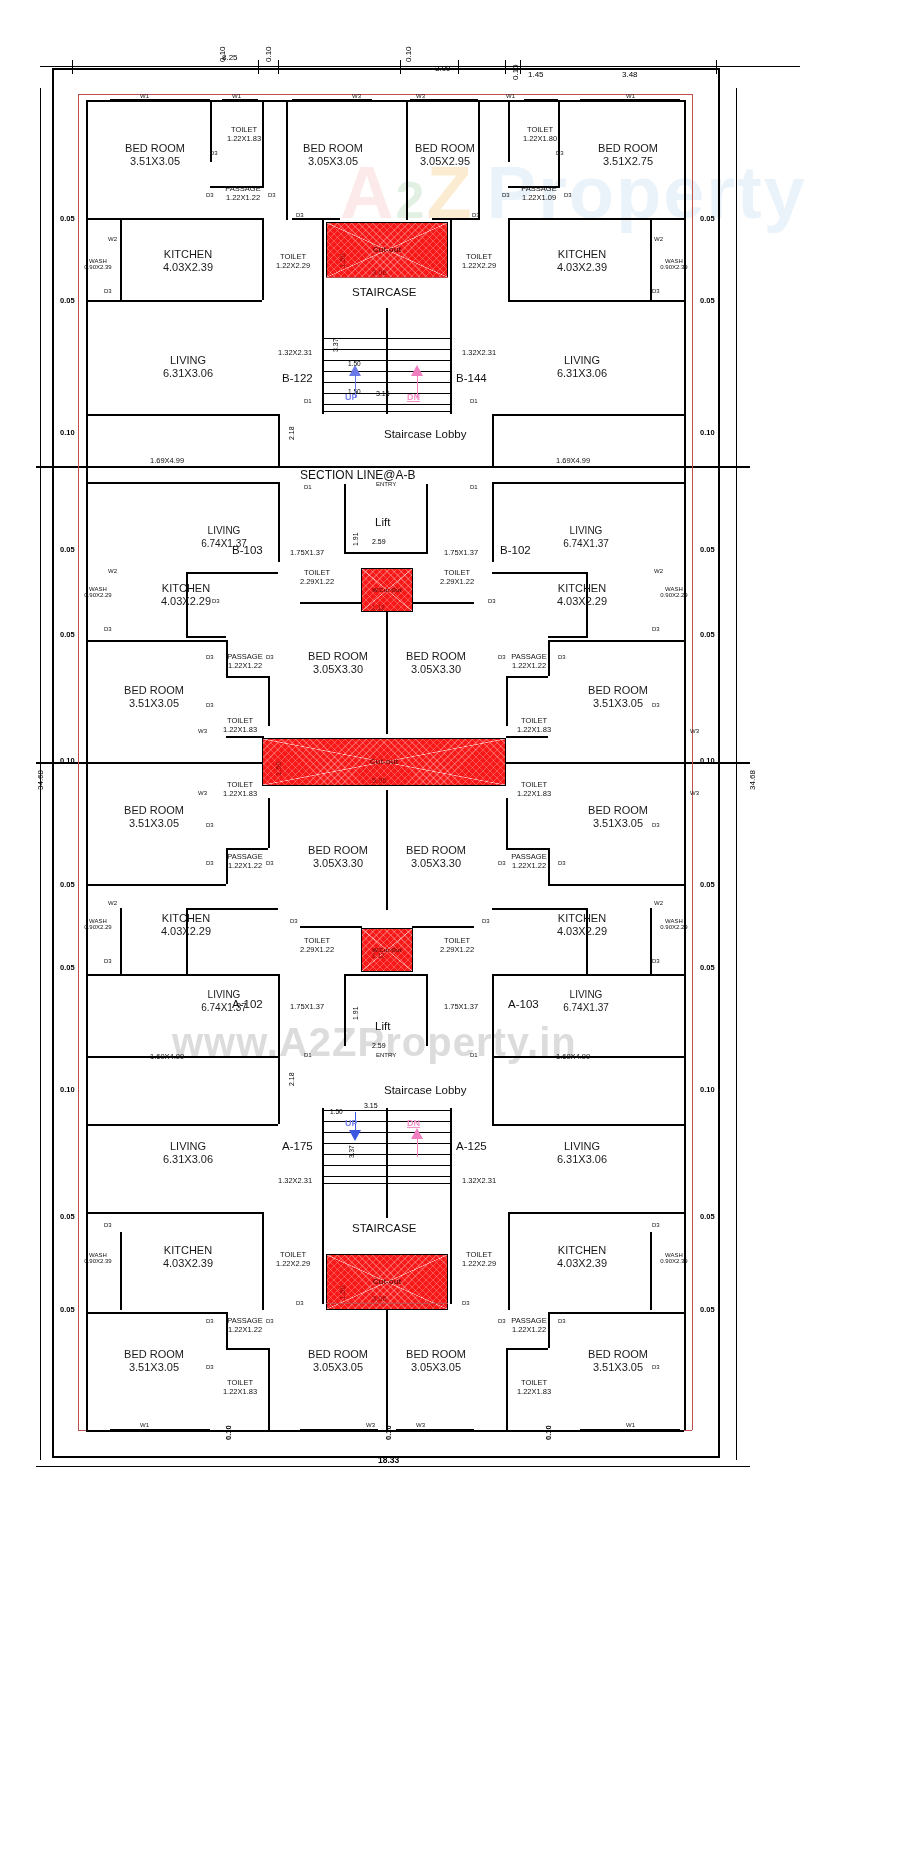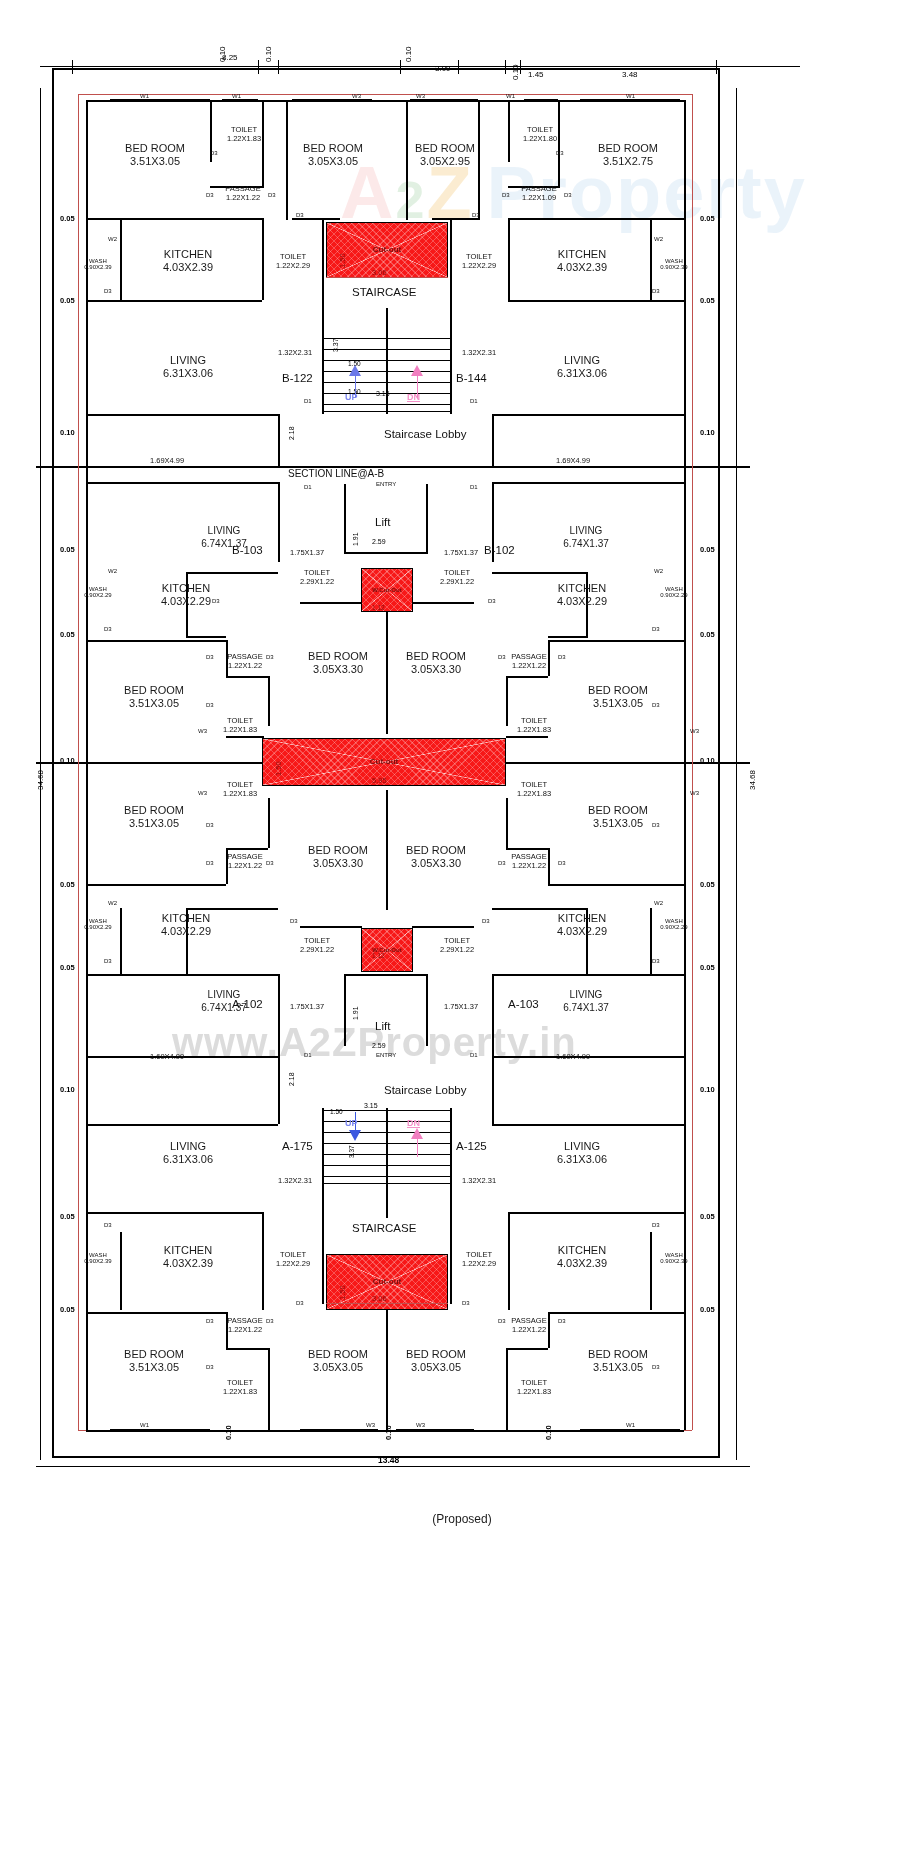--- a/index.html
+++ b/index.html
@@ -291,21 +291,21 @@
   <div class="t small" style="left:462px;top:348px;">1.32X2.31</div>
 
   <div class="t lbl" style="left:282px;top:372px;">B-122</div>
   <div class="t lbl" style="left:456px;top:372px;">B-144</div>
 
   <div class="t tiny" style="left:304px;top:398px;">D1</div>
   <div class="t tiny" style="left:470px;top:398px;">D1</div>
 
   <div class="t lbl" style="left:384px;top:428px;">Staircase Lobby</div>
   <div class="t dimtxt" style="left:288px;top:440px;transform:rotate(-90deg);transform-origin:left top;font-size:7px;">2.18</div>
-  <div class="t small" style="left:288px;top:468px;font-size:10px;">SECTION LINE@A-B</div>
+  <div class="t small" style="left:300px;top:468px;font-size:12px;">SECTION LINE@A-B</div>
   <div class="t small" style="left:150px;top:456px;">1.69X4.99</div>
   <div class="t small" style="left:556px;top:456px;">1.69X4.99</div>
 
   <div class="ln w2" style="left:86px;top:482px;width:192px;"></div>
   <div class="ln w2" style="left:492px;top:482px;width:192px;"></div>
   <div class="ln v2" style="left:278px;top:482px;height:80px;"></div>
   <div class="ln v2" style="left:492px;top:482px;height:80px;"></div>
   <div class="ln v2" style="left:344px;top:484px;height:68px;"></div>
   <div class="ln v2" style="left:426px;top:484px;height:68px;"></div>
   <div class="ln w2" style="left:344px;top:552px;width:84px;"></div>
@@ -320,21 +320,21 @@
 
   <div class="t room" style="left:176px;top:524px;width:96px;font-size:10px;">
     <span class="nm">LIVING</span>
     <span class="sz">6.74X1.37</span>
   </div>
   <div class="t room" style="left:538px;top:524px;width:96px;font-size:10px;">
     <span class="nm">LIVING</span>
     <span class="sz">6.74X1.37</span>
   </div>
   <div class="t lbl" style="left:232px;top:544px;">B-103</div>
-  <div class="t lbl" style="left:484px;top:544px;">B-102</div>
+  <div class="t lbl" style="left:500px;top:544px;">B-102</div>
   <div class="t small" style="left:290px;top:548px;">1.75X1.37</div>
   <div class="t small" style="left:444px;top:548px;">1.75X1.37</div>
 
   <div class="ln w2" style="left:186px;top:572px;width:92px;"></div>
   <div class="ln w2" style="left:492px;top:572px;width:94px;"></div>
   <div class="ln v2" style="left:186px;top:572px;height:66px;"></div>
   <div class="ln v2" style="left:586px;top:572px;height:66px;"></div>
   <div class="ln w2" style="left:186px;top:636px;width:40px;"></div>
   <div class="ln w2" style="left:548px;top:636px;width:38px;"></div>
 
@@ -736,17 +736,16 @@
   <div class="t dimtxt" style="left:700px;top:880px;font-size:7.5px;font-weight:bold;">0.05</div>
   <div class="t dimtxt" style="left:700px;top:963px;font-size:7.5px;font-weight:bold;">0.05</div>
   <div class="t dimtxt" style="left:700px;top:1085px;font-size:7.5px;font-weight:bold;">0.10</div>
   <div class="t dimtxt" style="left:700px;top:1212px;font-size:7.5px;font-weight:bold;">0.05</div>
   <div class="t dimtxt" style="left:700px;top:1305px;font-size:7.5px;font-weight:bold;">0.05</div>
 
   <div class="ln hl" style="left:36px;top:1466px;width:714px;"></div>
   <div class="t dimtxt" style="left:224px;top:1440px;transform:rotate(-90deg);transform-origin:left top;font-size:7.5px;font-weight:bold;">0.10</div>
   <div class="t dimtxt" style="left:384px;top:1440px;transform:rotate(-90deg);transform-origin:left top;font-size:7.5px;font-weight:bold;">0.10</div>
   <div class="t dimtxt" style="left:544px;top:1440px;transform:rotate(-90deg);transform-origin:left top;font-size:7.5px;font-weight:bold;">0.10</div>
-  <div class="t dimtxt" style="left:378px;top:1455px;font-size:8.5px;font-weight:bold;">13.48</div>
-
-  <div class="cap2" style="left:0;top:1512px;">(Proposed)</div>
+  <div class="t dimtxt" style="left:378px;top:1455px;font-size:8.5px;font-weight:bold;">18.33</div>
+
 
 </div>
 
 </body></html>

